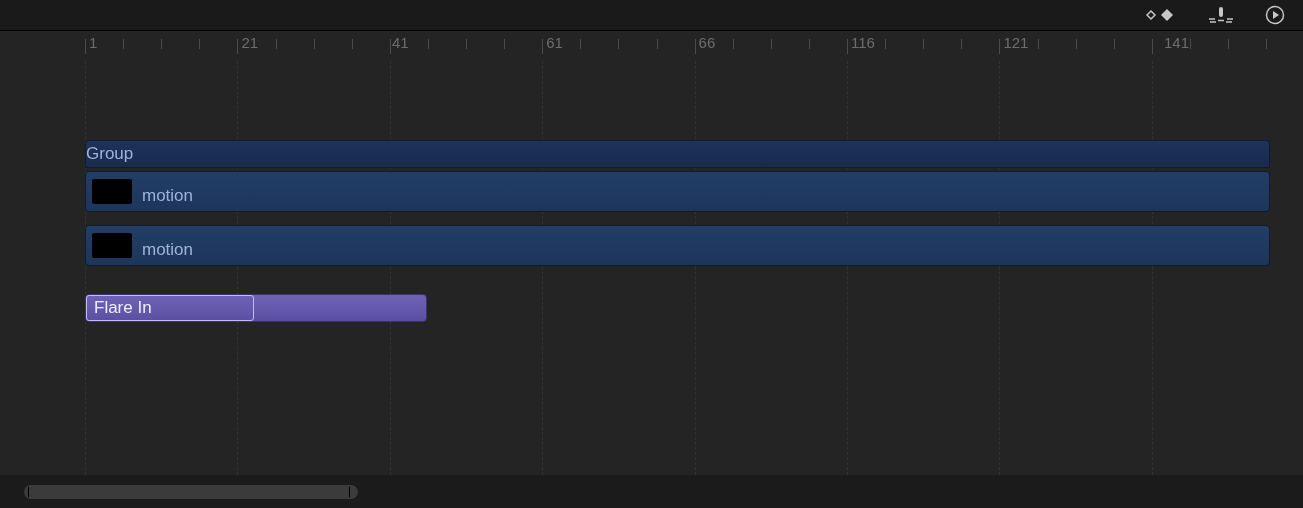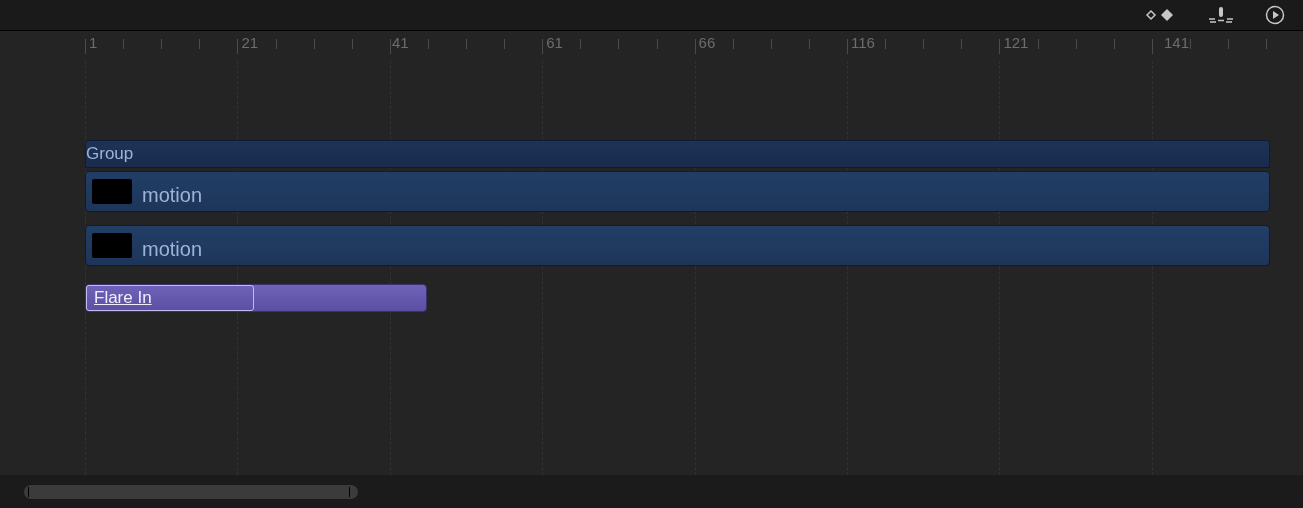--- a/index.html
+++ b/index.html
@@ -106,21 +106,21 @@
     align-items: center;
     gap: 10px;
     padding-left: 6px;
     cursor: pointer;
   }
   .clip .thumb {
     width: 40px; height: 25px;
     background: #000;
     border-radius: 2px;
   }
-  .clip .label { color: #9fb3d6; font-size: 20px; margin-top: 8px; }
+  .clip .label { color: #9fb3d6; font-size: 17px; margin-top: 8px; }
 
   
   .behavior {
     position: absolute;
     left: 85px;
     height: 28px;
     background: linear-gradient(#6e63b8,#5a4fa2);
     border: 1px solid #3b3370;
     border-radius: 4px;
     color: #f0eefc;
@@ -257,21 +257,21 @@
     <div class="clip" style="top:31px">
       <div class="thumb"></div>
       <span class="label">motion</span>
     </div>
 
     <div class="clip" style="top:85px">
       <div class="thumb"></div>
       <span class="label">motion</span>
     </div>
 
-    <div class="behavior" id="behavior-bar" style="top: 144px; width: 342px; text-decoration: underline;">
+    <div class="behavior" id="behavior-bar" style="top: 154px; width: 342px;">
       <span>Flare In</span>
       <div class="inner-mark" id="behavior-inner" style="width: 168px;"></div>
     </div>
 
   </div>
 </div>
 
 <div class="scroll-area">
   <div class="hscroll" id="hscroll" style="width: 334px;">
     <div class="grip left">

